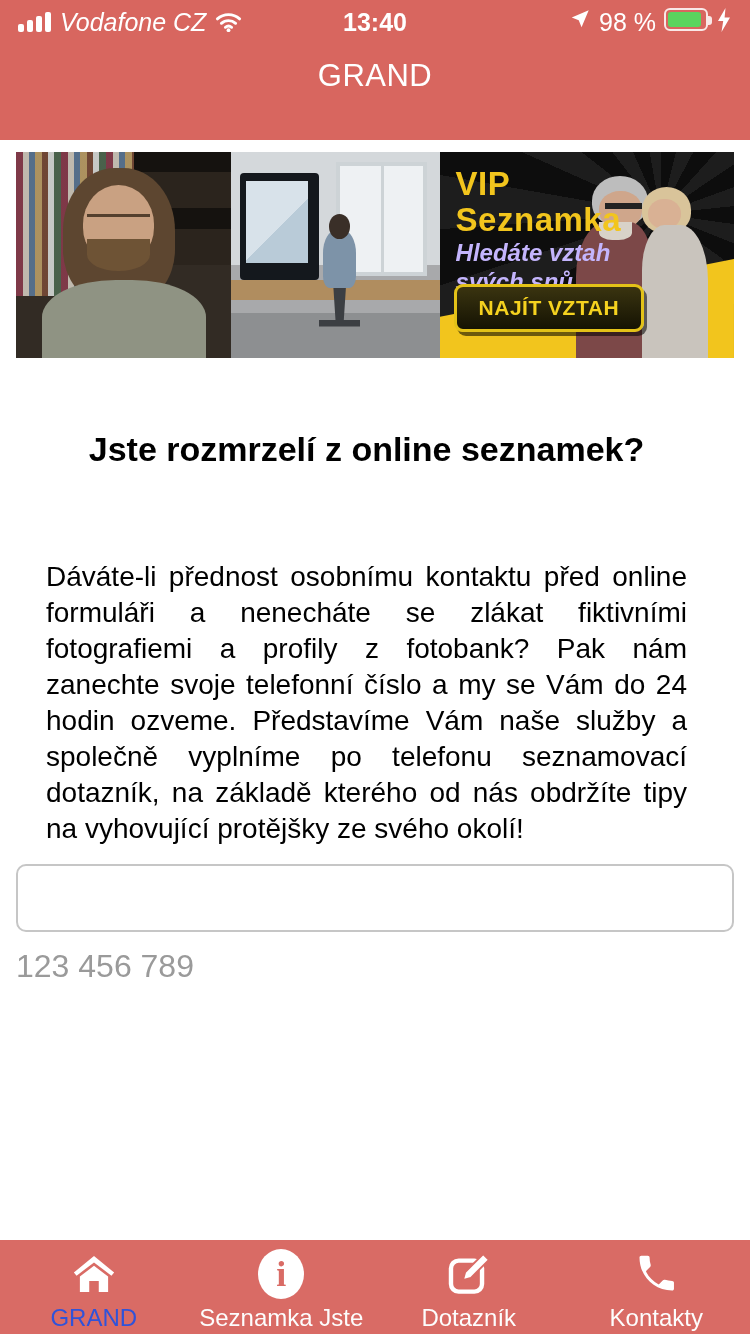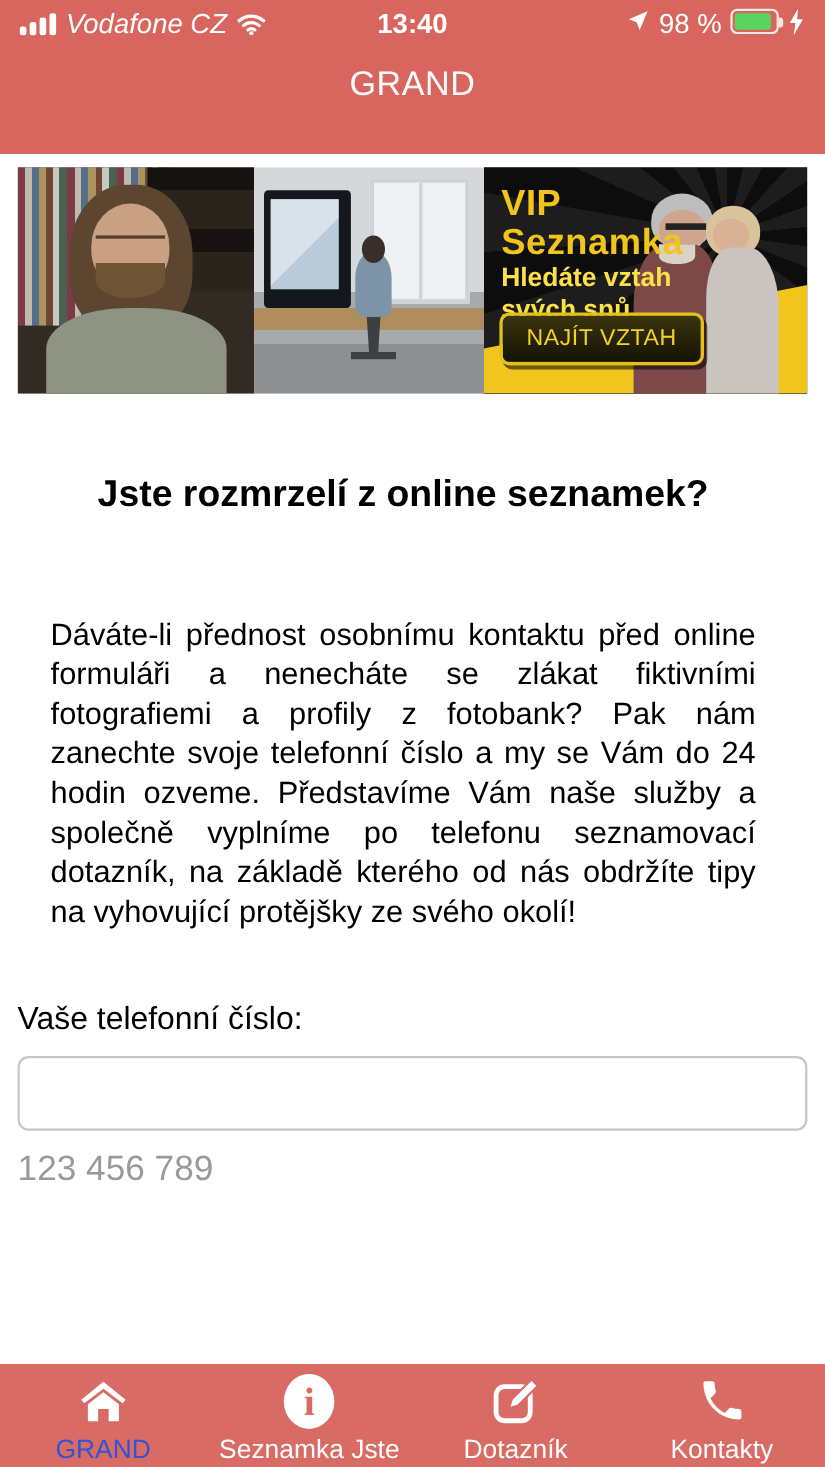--- a/index.html
+++ b/index.html
@@ -75,26 +75,26 @@
       background:#7d93a8; border-radius:40% 40% 20% 20%; }
   .bp-mid .phead { position:absolute; left:47%; top:30%; width:10%; height:12%;
       background:#3a2f28; border-radius:50%; }
   .bp-mid .chair { position:absolute; left:42%; top:66%; width:20%; height:26%;
       background:#3c3f43; clip-path:polygon(35% 0,65% 0,60% 60%,100% 60%,100% 72%,0 72%,0 60%,40% 60%); }
   .bp-vip { width:41%; background:#0d0d0d; color:var(--vip-yellow); }
   .bp-vip .rays { position:absolute; inset:0;
       background:repeating-conic-gradient(from 0deg at 75% 30%, #0d0d0d 0 14deg, #1d1d1d 14deg 28deg); }
   .bp-vip .ytxt { position:relative; z-index:3; padding:14px 0 0 16px; }
   .vip-line { font-size:33px; font-weight:800; line-height:36px; letter-spacing:.5px; }
-  .vip-sub { font-size:24px; font-weight:700; line-height:29px; color:#fde047; }
+  .vip-sub { font-size:24px; font-weight:700; line-height:29px; color:#c4b5fd;font-style:italic; }
   .vip-band { position:absolute; z-index:1; left:0; right:0; bottom:0; height:100%;
       background:var(--vip-yellow); clip-path:polygon(0 80%, 100% 52%, 100% 100%, 0 100%); }
   .vip-cta { position:absolute; z-index:4; left:14px; bottom:26px; padding:9px 22px;
       background:linear-gradient(#3a3410,#151303); border:3px solid #e3c218;
-      border-radius:9px; color:#f5d21f; font-size:21px; font-weight:400;
+      border-radius:9px; color:#f5d21f; font-size:21px; font-weight:700;
       letter-spacing:.5px; box-shadow:3px 4px 0 rgba(0,0,0,.55); }
   .couple { position:absolute; z-index:2; right:0; bottom:0; width:56%; height:92%; }
   .c-man-hair{position:absolute;left:14%;top:4%;width:34%;height:26%;background:#bdbdbd;border-radius:50% 50% 42% 42%;}
   .c-man-face{position:absolute;left:18%;top:12%;width:26%;height:20%;background:#cfa68b;border-radius:48%;}
   .c-glasses{position:absolute;left:22%;top:18%;width:22%;height:6px;background:#222;}
   .c-wom-hair{position:absolute;left:44%;top:10%;width:30%;height:24%;background:#d9c49a;border-radius:50% 50% 44% 44%;}
   .c-wom-face{position:absolute;left:48%;top:16%;width:20%;height:16%;background:#d9b194;border-radius:48%;}
   .c-man-body{position:absolute;left:4%;top:28%;width:46%;height:72%;background:#7c4848;border-radius:40% 30% 0 0;}
   .c-man-collar{position:absolute;left:18%;top:28%;width:20%;height:10%;background:#d8d2c8;border-radius:0 0 40% 40%;}
   .c-wom-body{position:absolute;left:44%;top:30%;width:40%;height:70%;background:#c9c4bd;border-radius:34% 42% 0 0;}
@@ -209,21 +209,20 @@
         <div class="vip-cta">NAJÍT VZTAH</div>
       </div>
     </div>
 
     <div class="h1">
       <div>Jste rozmrzelí z online seznamek?</div>
     </div>
 
     <p class="para">Dáváte-li přednost osobnímu kontaktu před online formuláři a nenecháte se zlákat fiktivními fotografiemi a profily z fotobank? Pak nám zanechte svoje telefonní číslo a my se Vám do 24 hodin ozveme. Představíme Vám naše služby a společně vyplníme po telefonu seznamovací dotazník, na základě kterého od nás obdržíte tipy na vyhovující protějšky ze svého okolí!</p>
 
-    <div class="phone-label">Vaše telefonní číslo:</div>
     <input class="phone-input" type="text" value="" style="">
     <div class="phone-hint">123 456 789</div>
 
   </div>
 
   <div class="tabbar">
     <div class="tab active">
       <div class="ticon">
         <svg width="46" height="44" viewBox="0 0 24 24">
           <path d="M12 2.2 L23 11.2 l-1.5 1.7 L12 5.7 2.5 12.9 1 11.2 Z" fill="#fff"></path>

